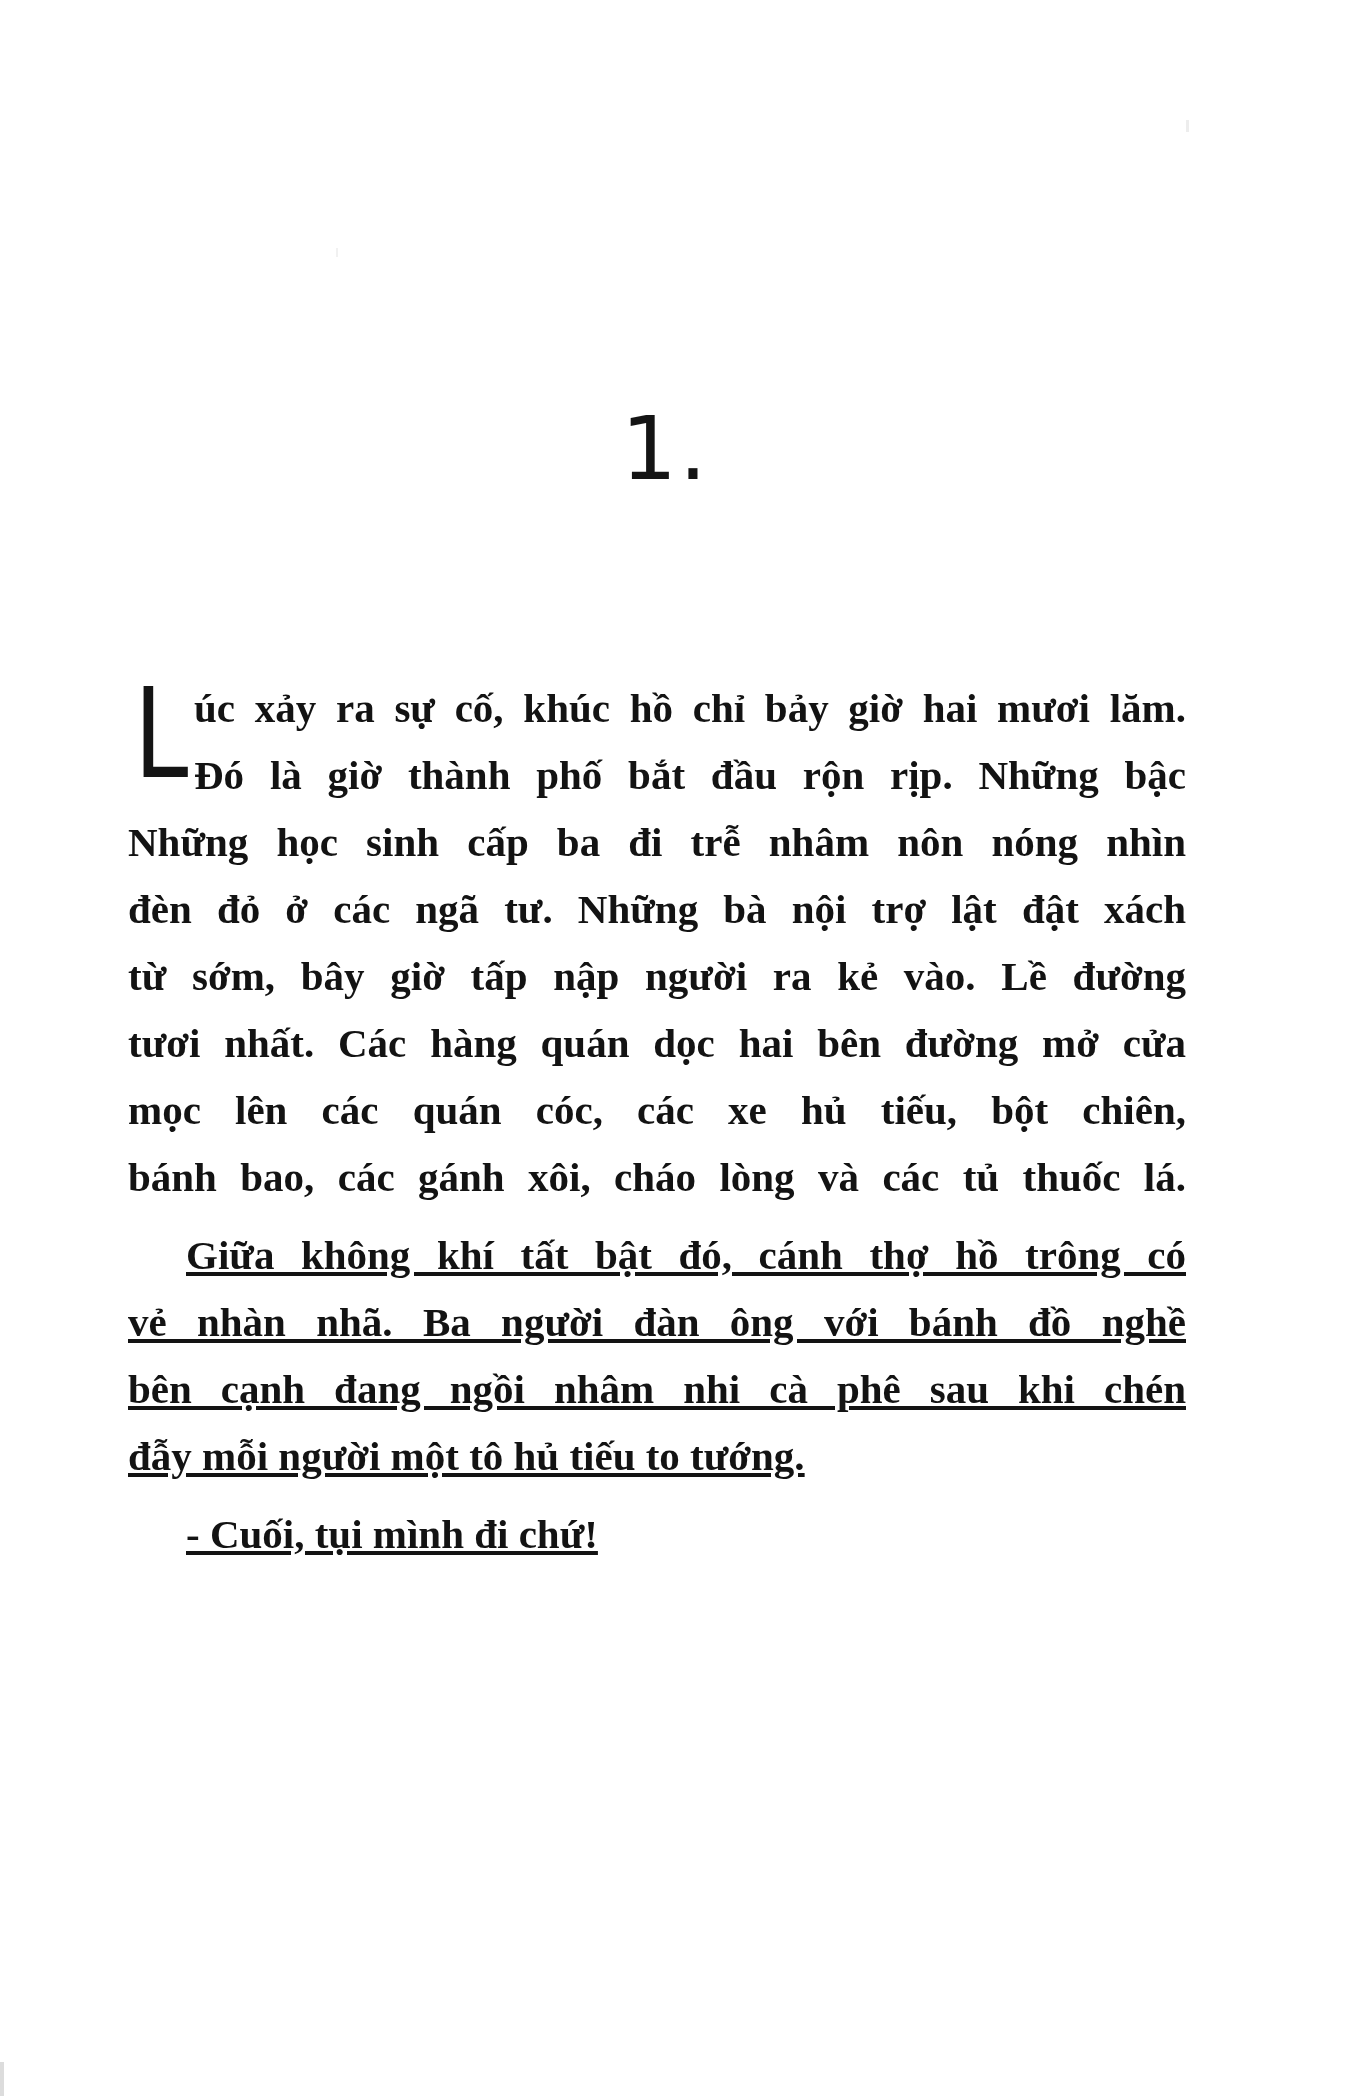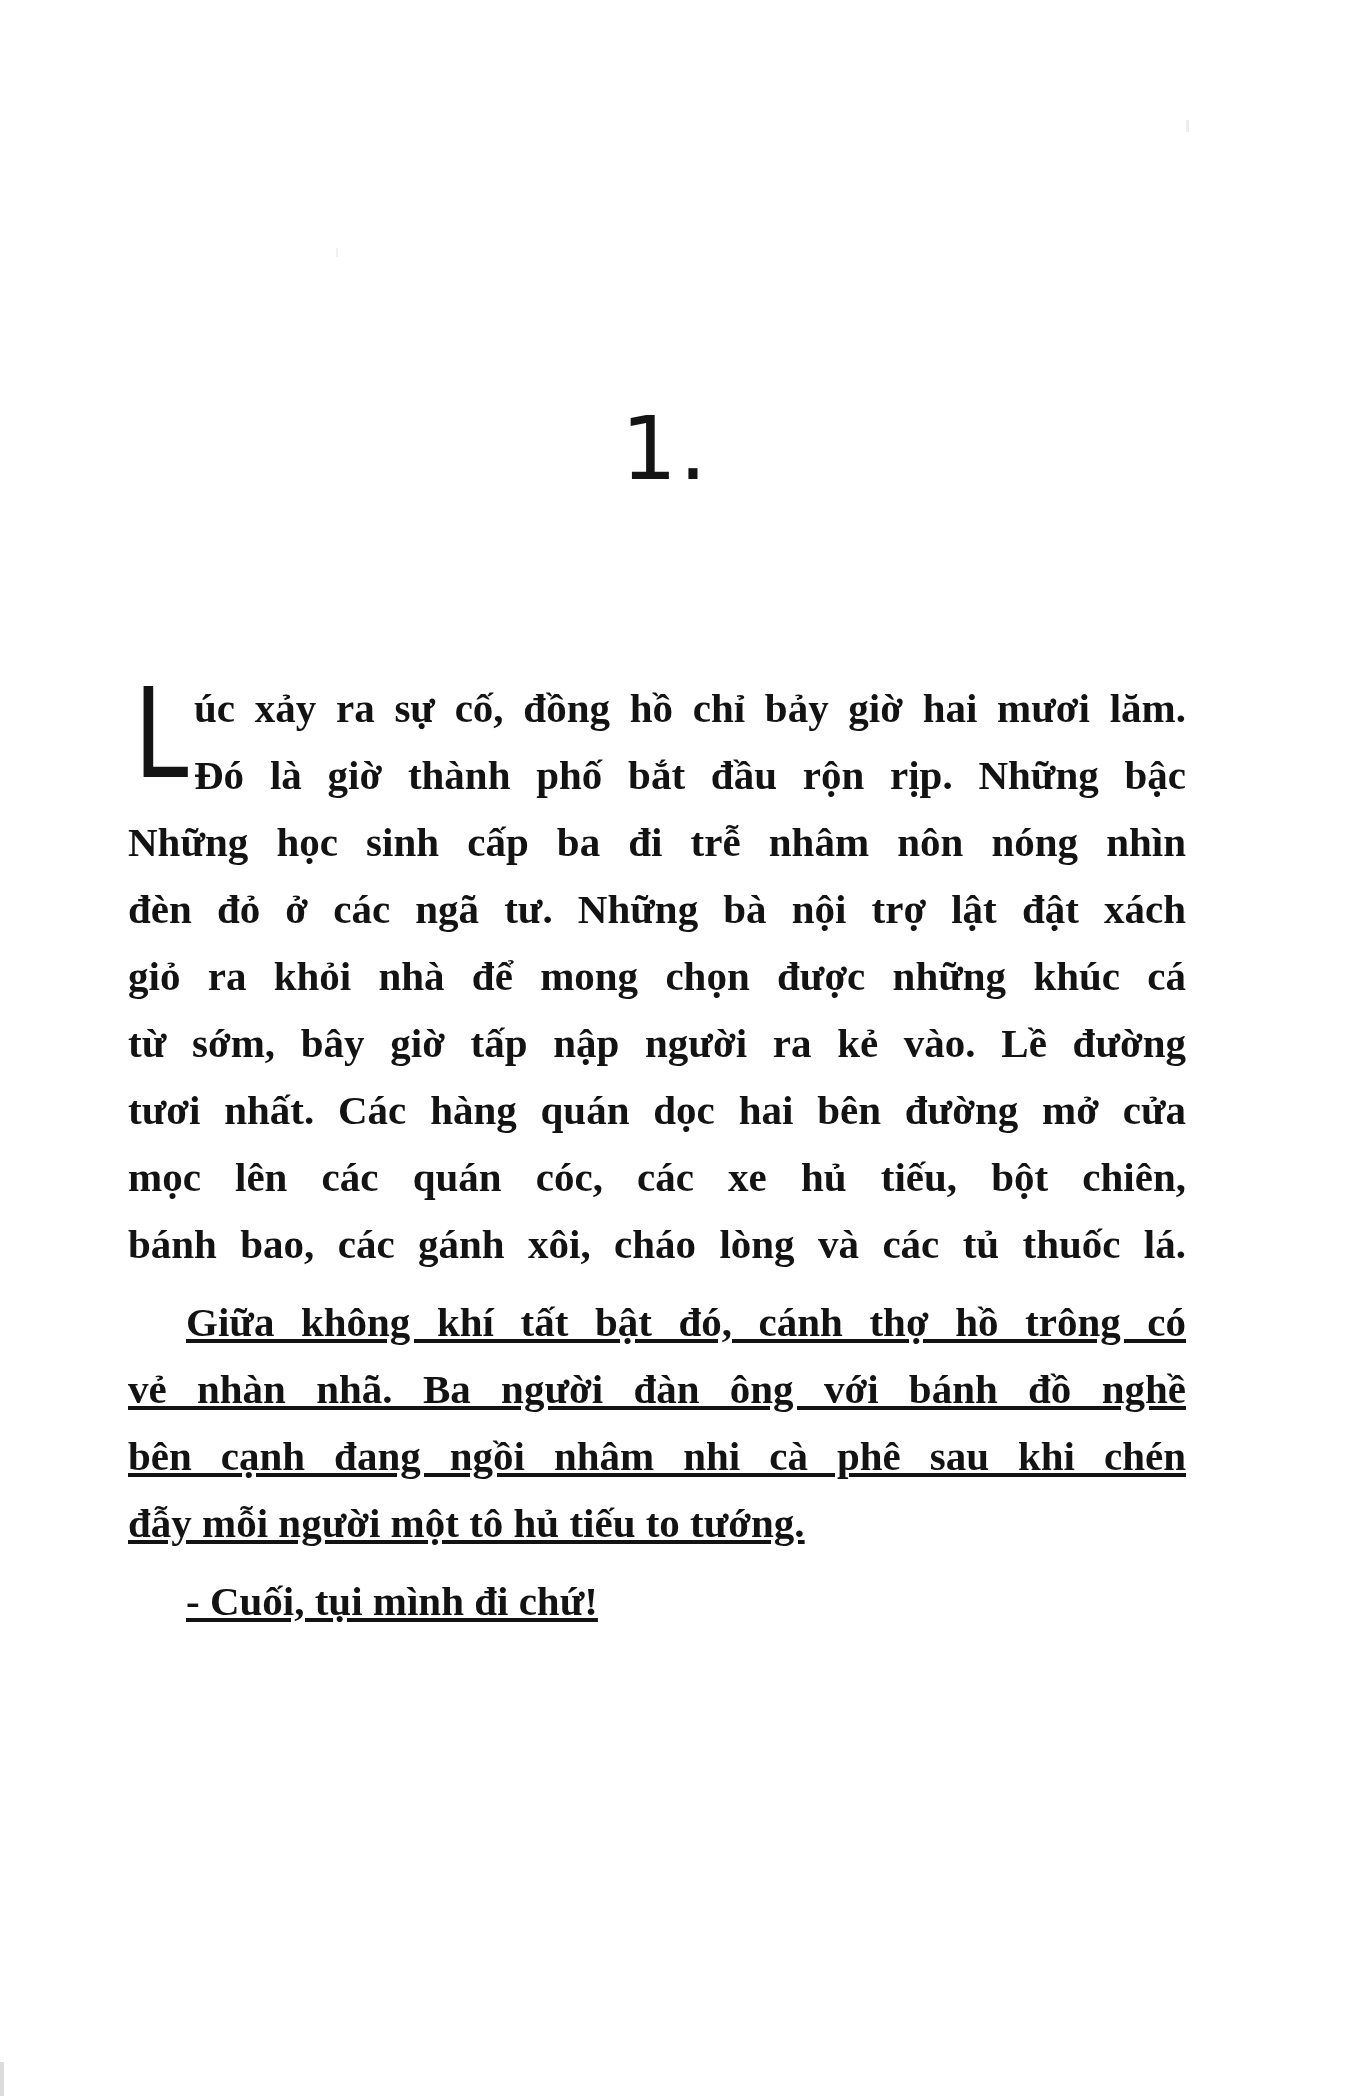--- a/index.html
+++ b/index.html
@@ -61,25 +61,24 @@
 </style>
 </head>
 <body>
 
 <div class="page">
   <div class="chapter-number">1.</div>
 
   <div class="body-text">
       <div class="para">
         <span class="dropcap">L</span>
-        <div class="line fill dcpad">úc xảy ra sự cố, đồng hồ chỉ bảy giờ hai mươi lăm.</div>
+        <div class="line fill dcpad">úc xảy ra sự cố, khúc hồ chỉ bảy giờ hai mươi lăm.</div>
         <div class="line fill dcpad">Đó là giờ thành phố bắt đầu rộn rịp. Những bậc</div>
         <div class="line fill">Những học sinh cấp ba đi trễ nhâm nôn nóng nhìn</div>
         <div class="line fill">đèn đỏ ở các ngã tư. Những bà nội trợ lật đật xách</div>
-        <div class="line fill">giỏ ra khỏi nhà để mong chọn được những khúc cá</div>
         <div class="line fill">từ sớm, bây giờ tấp nập người ra kẻ vào. Lề đường</div>
         <div class="line fill">tươi nhất. Các hàng quán dọc hai bên đường mở cửa</div>
         <div class="line fill">mọc lên các quán cóc, các xe hủ tiếu, bột chiên,</div>
         <div class="line fill">bánh bao, các gánh xôi, cháo lòng và các tủ thuốc lá.</div>
       </div>
       <div class="para indent">
         <div class="line fill">Giữa không khí tất bật đó, cánh thợ hồ trông có</div>
         <div class="line fill">vẻ nhàn nhã. Ba người đàn ông với bánh đồ nghề</div>
         <div class="line fill">bên cạnh đang ngồi nhâm nhi cà phê sau khi chén</div>
         <div class="line">đẫy mỗi người một tô hủ tiếu to tướng.</div>

